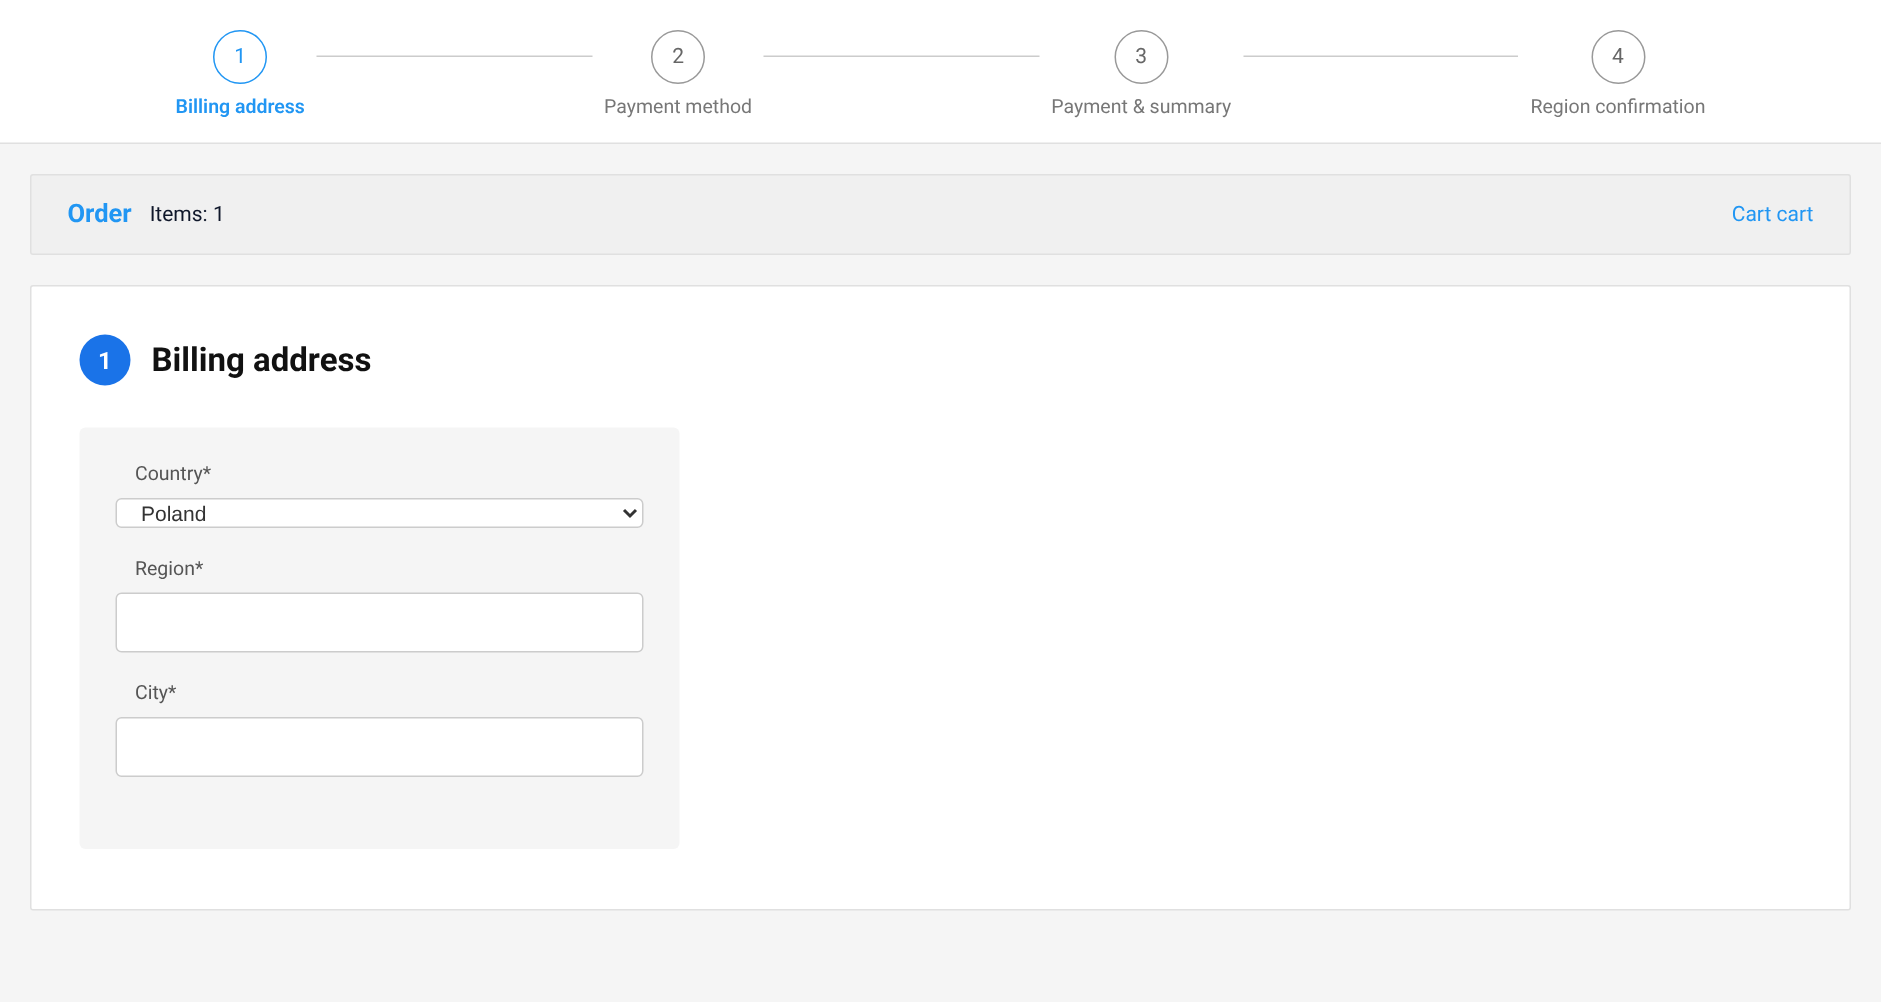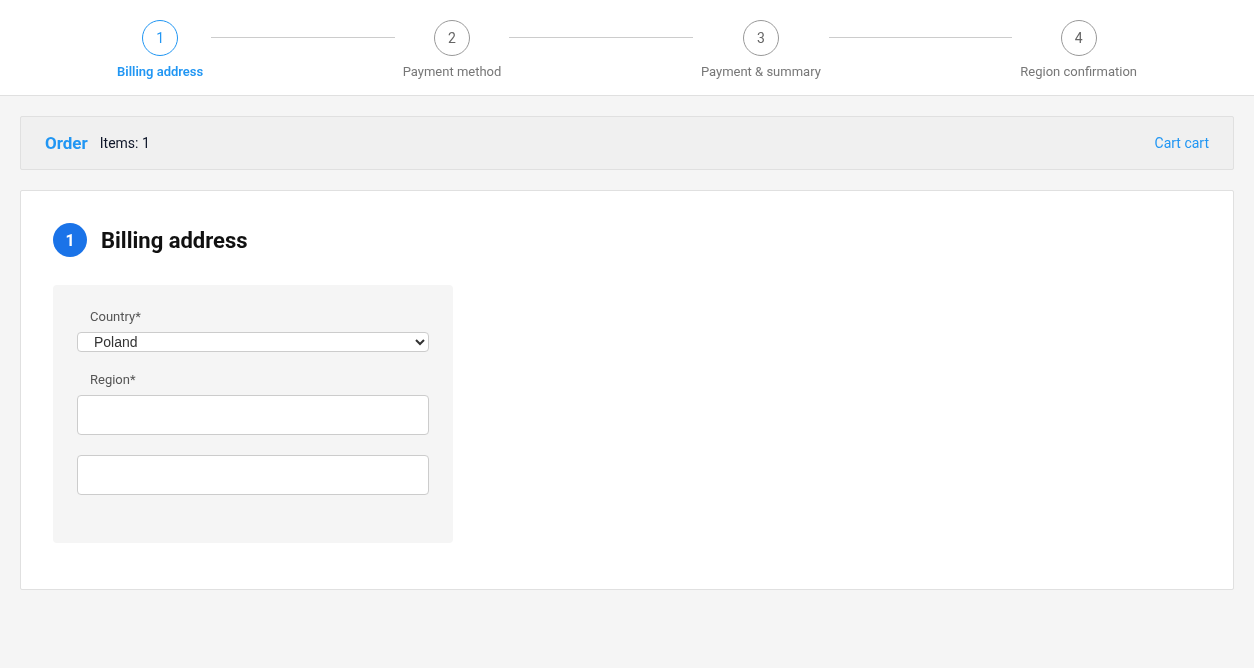--- a/index.html
+++ b/index.html
@@ -257,17 +257,18 @@
         <option value="United States">United States</option>
       </select>
     </div>
 
     <div class="form-group">
       <label class="form-label">Region*</label>
       <input type="text" class="form-input" style="">
     </div>
 
     <div class="form-group">
+      <label class="form-label">City*</label>
       <input type="text" class="form-input" style="">
     </div>
 
   </div>
 </div>
 
 </body></html>

